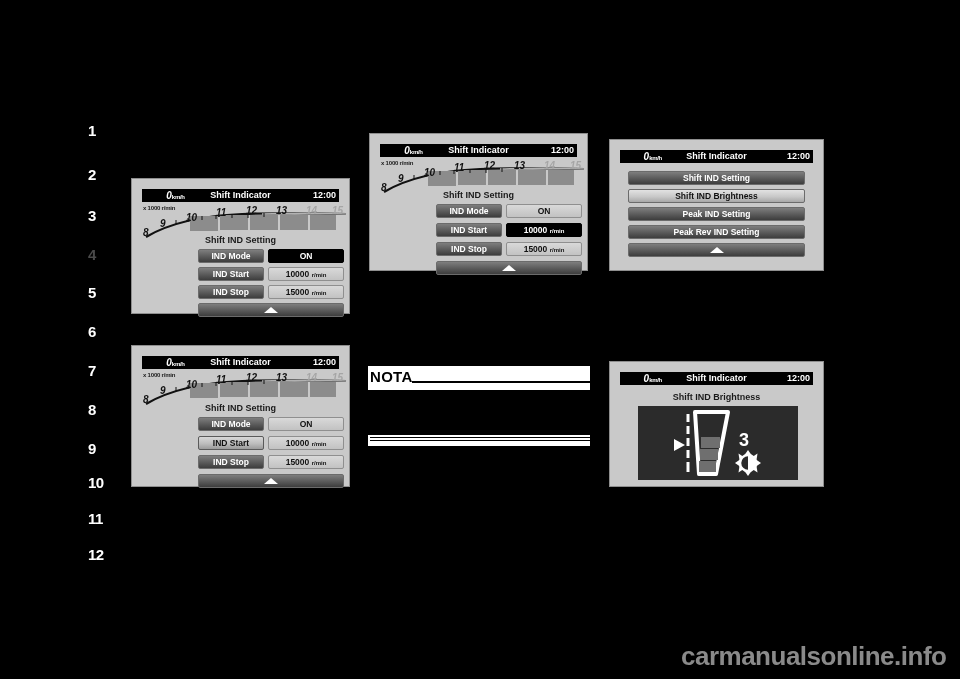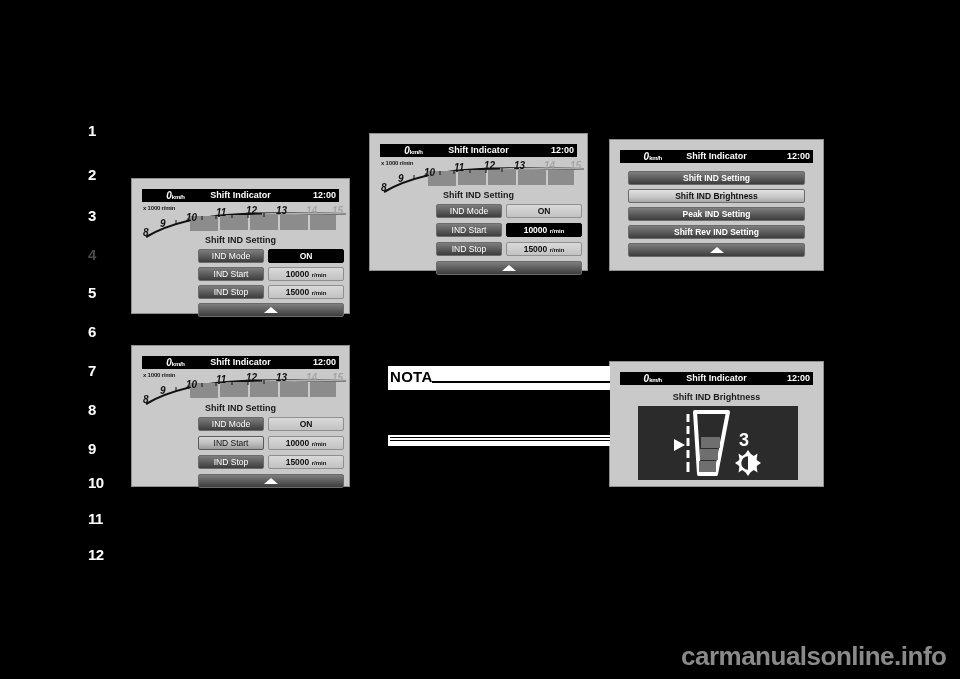--- a/index.html
+++ b/index.html
@@ -36,21 +36,21 @@
                 font-weight:bold;color:#1a1a1a;letter-spacing:-0.2px;}
   .tach .tnum{position:absolute;font-size:10px;font-weight:bold;
               font-style:italic;color:#111;}
   .tach .tnum.gray{color:#a6a6a6;}
 
   .sect-title{position:absolute;left:0;right:0;text-align:center;
               font-size:9px;font-weight:bold;color:#1a1a1a;}
   .btn{position:absolute;height:14px;border:1px solid #6b6b6b;
        box-sizing:border-box;border-radius:2px;
        background:linear-gradient(180deg,#7e7e7e 0%,#5a5a5a 55%,#3d3d3d 100%);
-       color:#fff;font-size:8.5px;font-weight:normal;text-align:center;
+       color:#fff;font-size:8.5px;font-weight:bold;text-align:center;
        line-height:12px;}
   .btn.sel{background:linear-gradient(180deg,#d8d8d8 0%,#bdbdbd 55%,#9b9b9b 100%);
            color:#111;border-color:#5a5a5a;}
   .val{position:absolute;height:14px;border:1px solid #8f8f8f;
        box-sizing:border-box;border-radius:2px;
        background:linear-gradient(180deg,#d9d9d9 0%,#c2c2c2 100%);
        color:#111;font-size:8.5px;font-weight:bold;line-height:12px;
        text-align:center;}
   .val.on{background:#000;color:#fff;border-color:#000;}
   .val .u{font-size:6px;font-weight:bold;}
@@ -68,21 +68,21 @@
             background:linear-gradient(180deg,#7e7e7e 0%,#5a5a5a 55%,#3d3d3d 100%);
             color:#fff;font-size:8.5px;font-weight:bold;text-align:center;
             line-height:12px;}
   .menu-btn.sel{background:linear-gradient(180deg,#e2e2e2 0%,#c8c8c8 55%,#a8a8a8 100%);
                 color:#111;}
 
   
   .bright-box{position:absolute;background:#2b2b2b;}
 
   
-  #nota{position:absolute;left:388px;top:366px;width:222px;height:80px;
+  #nota{position:absolute;left:368px;top:366px;width:222px;height:80px;
         background:#fff;}
   #nota .nota-word{position:absolute;left:2px;top:2px;font-size:15px;
                    font-weight:bold;color:#000;letter-spacing:0.3px;}
   #nota .nota-rule{position:absolute;left:44px;top:15px;right:0;height:2px;
                    background:#000;}
   #nota .nota-body{position:absolute;left:2px;top:20px;right:2px;
                    font-size:7.5px;line-height:9px;color:#111;}
   #nota .redact{position:absolute;background:#000;}
   #nota .nota-foot{position:absolute;left:2px;right:0;height:1px;background:#000;}
 
@@ -289,21 +289,21 @@
       <div class="mh-speed">
         <span>0</span><span class="unit">km/h</span>
       </div>
       <div class="mh-title">Shift Indicator</div>
       <div class="mh-clock">12:00</div>
     </div>
 
     <div class="menu-btn" style="top:27px;">Shift IND Setting</div>
     <div class="menu-btn sel" style="top:45px;">Shift IND Brightness</div>
     <div class="menu-btn" style="top:63px;">Peak IND Setting</div>
-    <div class="menu-btn" style="top:81px;">Shift Rev IND Setting</div>
+    <div class="menu-btn" style="top:81px;">Peak Rev IND Setting</div>
 
     <div class="retbtn" style="left:14px;right:14px;top:99px;width:auto;">
       <span class="tri"></span>
     </div>
   </div>
 </div>
 
 <div class="panel" style="left:609px;top:361px;width:215px;height:126px;">
   <div class="panel-inner">
 

